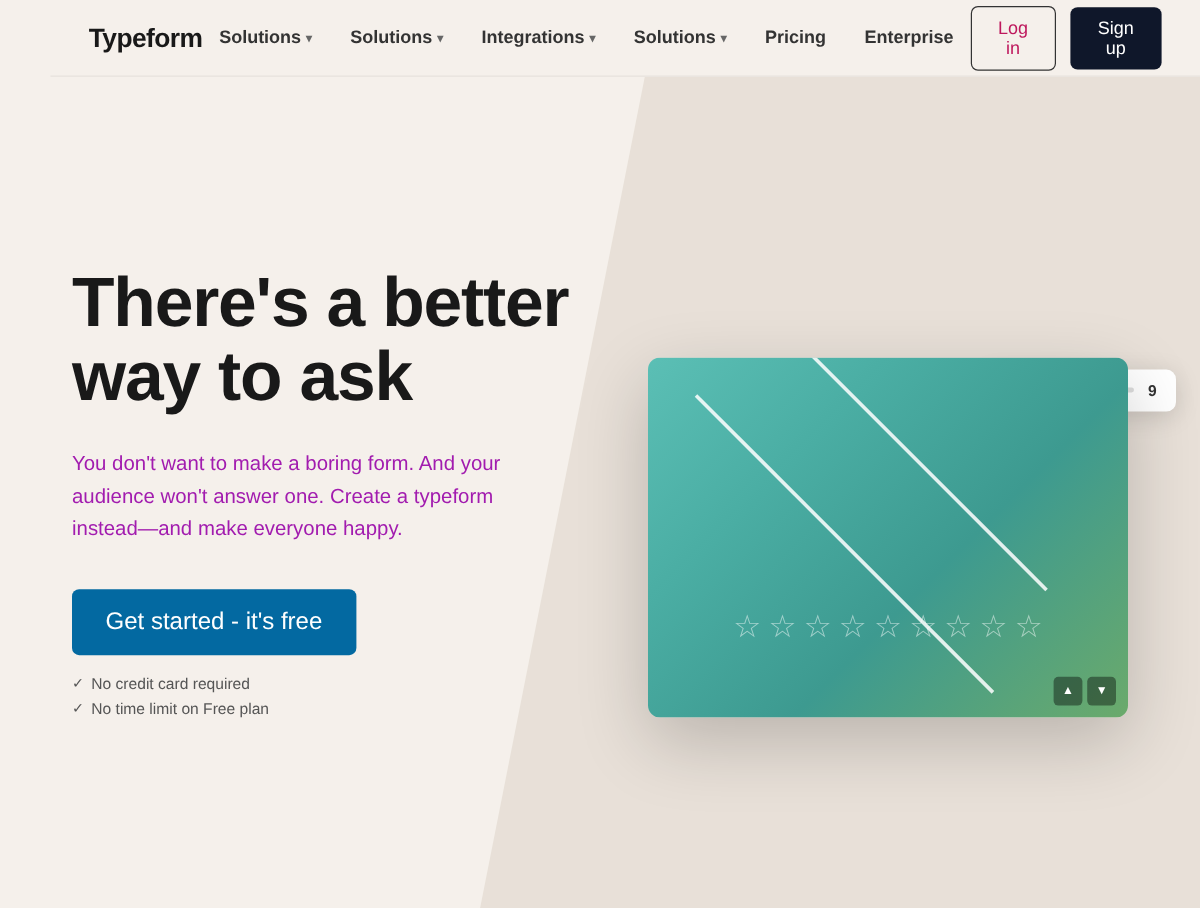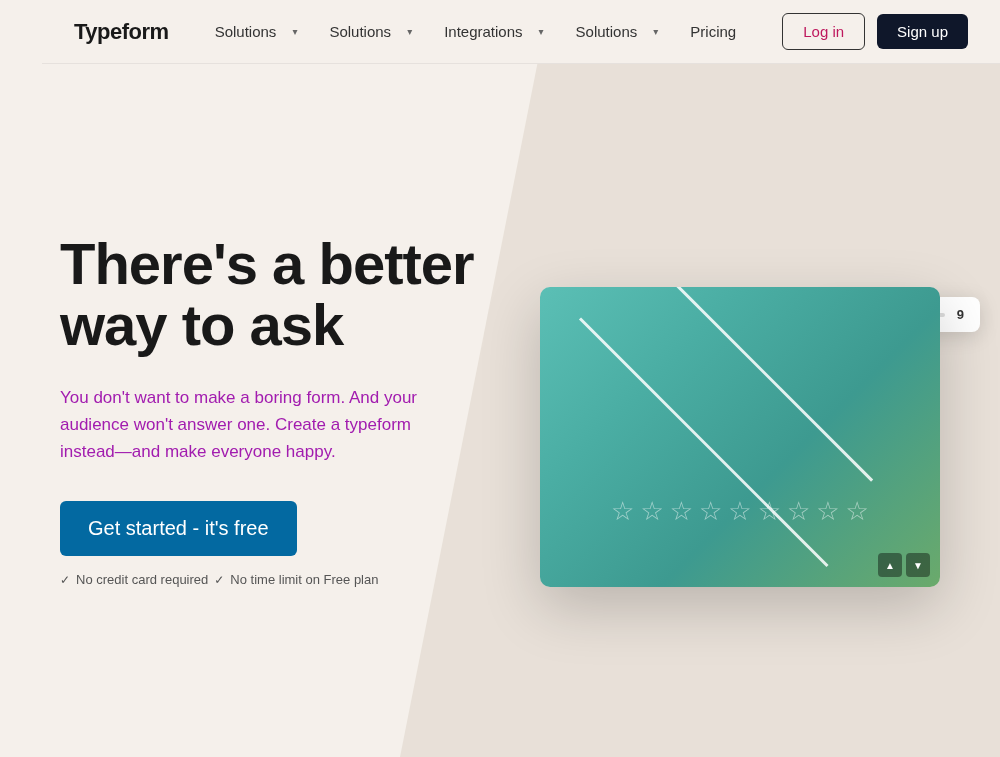--- a/index.html
+++ b/index.html
@@ -12,24 +12,25 @@
       display: flex; align-items: center; justify-content: space-between;
       padding: 0 32px; height: 64px;
       border-bottom: 1px solid rgba(0,0,0,0.06);
       margin-left: 42px;
     }
     .nav-logo {
       font-size: 22px; font-weight: 800; color: #191919; letter-spacing: -0.5px; text-decoration: none;
     }
     .nav-links { display: flex; align-items: center; gap: 4px; }
     .nav-link {
-      display: flex; align-items: center; gap: 16px;
+      display: flex; align-items: center; gap: 4px;
       font-size: 15px; color: #333; padding: 8px 14px;
       cursor: pointer; border-radius: 6px; text-decoration: none;
       transition: background 0.15s;
+      font-weight: bold;
     }
     .nav-link .chevron { font-size: 10px; color: #666; }
     .nav-actions { display: flex; align-items: center; gap: 12px; }
     .btn-login {
       padding: 9px 20px; border: 1.5px solid #333; border-radius: 6px;
       font-size: 15px; font-weight: 500; color: #be185d; background: transparent; cursor: pointer;
     }
     .btn-signup {
       padding: 9px 20px; border: none; border-radius: 6px;
       font-size: 15px; font-weight: 500; color: #fff; background: #0f172a; cursor: pointer;
@@ -65,21 +66,21 @@
     }
     .hero-desc {
       font-size: 17px; line-height: 1.6; color: #a21caf; margin-bottom: 36px; max-width: 380px;
     }
     .btn-cta {
       display: inline-block;
       padding: 16px 28px; background: #0369a1; color: #fff;
       font-size: 20px; font-weight: 500; border-radius: 6px; cursor: pointer;
       border: none; text-decoration: none;
     }
-    .hero-checks { margin-top: 16px; display: flex; flex-direction: row; gap: 6px; }
+    .hero-checks { margin-top: 16px; display: flex; flex-direction: column; gap: 6px; }
     .hero-check { font-size: 13px; color: #555; display: flex; align-items: center; gap: 6px; }
     .hero-check::before { content: '✓'; color: #555; font-size: 12px; }
 
     
     .hero-right { position: relative; }
     .hero-image-container {
       width: 400px; height: 300px; position: relative;
     }
     .form-preview {
       position: absolute; top: 0; left: 0; right: 0; bottom: 0;
@@ -160,20 +161,23 @@
     <a class="nav-link">
       <span>Integrations</span>
       <span class="chevron">▾</span>
     </a>
     <a class="nav-link">
       <span>Solutions</span>
       <span class="chevron">▾</span>
     </a>
     <a class="nav-link">
       <span>Pricing</span>
+    </a>
+    <a class="nav-link">
+      <span>Enterprise</span>
     </a>
   </div>
   <div class="nav-actions">
     <button class="btn-login">Log in</button>
     <button class="btn-signup">Sign up</button>
   </div>
 </nav>
 
 <section class="hero">
   <div class="hero-bg-right"></div>

